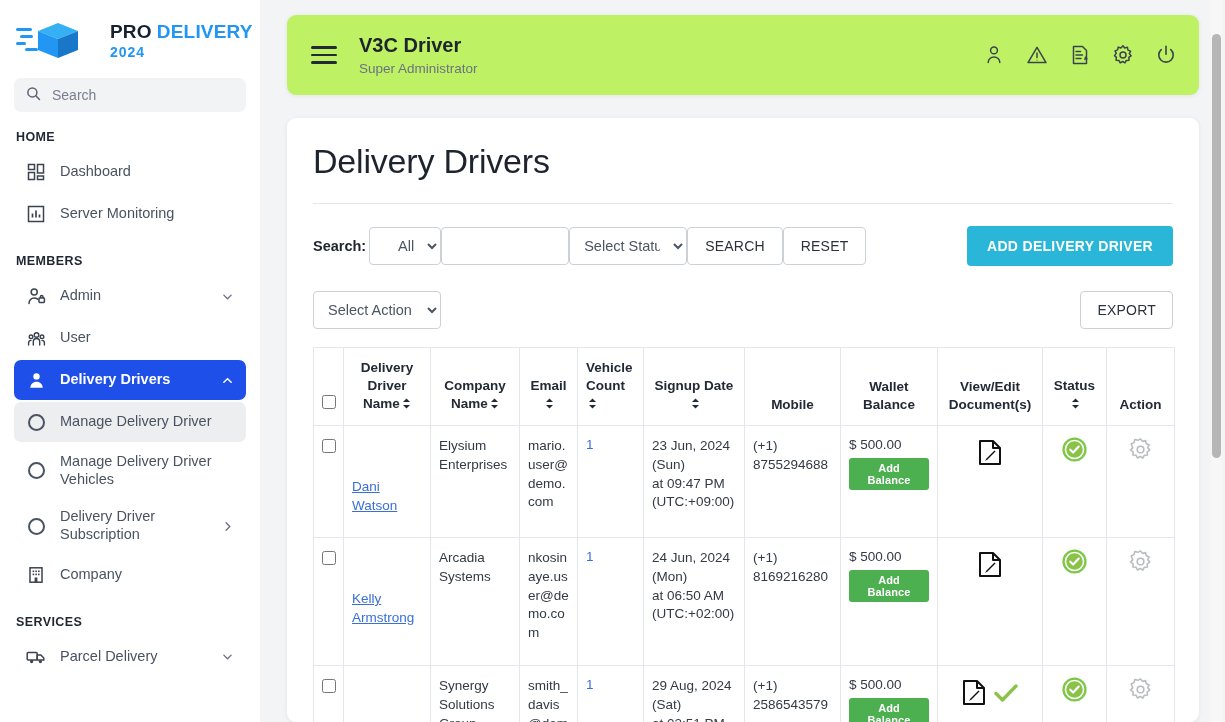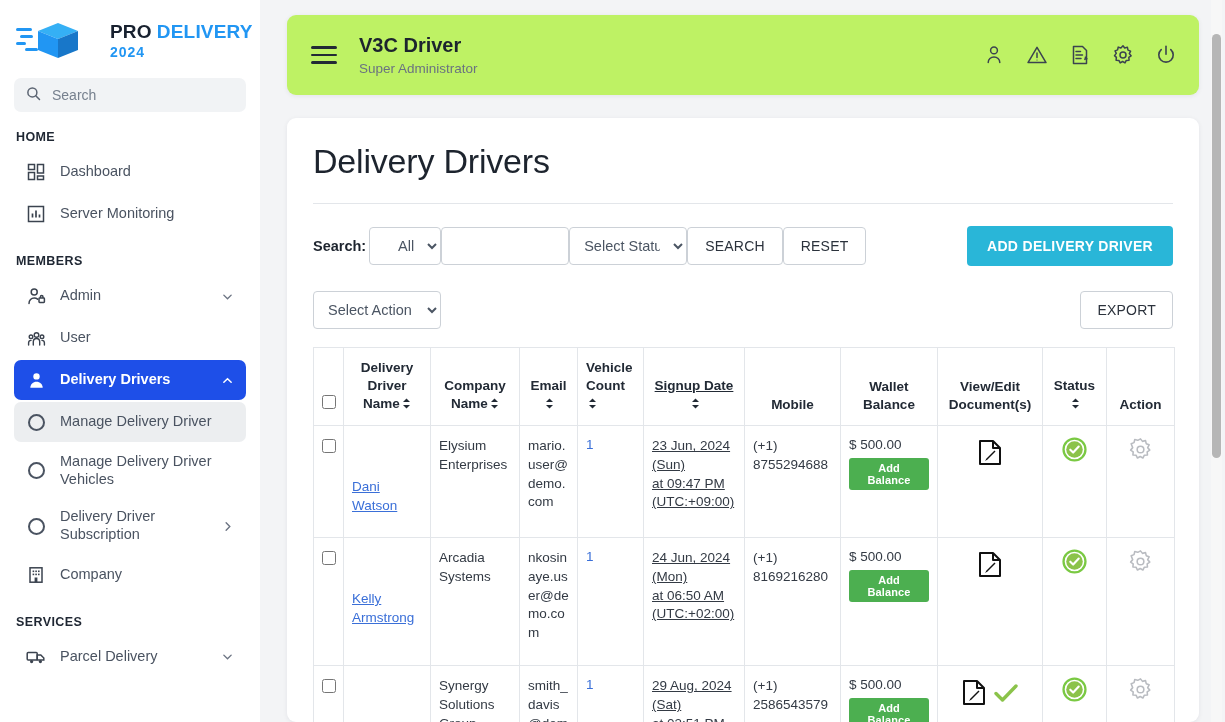--- a/index.html
+++ b/index.html
@@ -152,21 +152,21 @@
   table.grid th {
     font-weight: 700; color: #222a35; font-size: 13.5px;
     vertical-align: bottom; line-height: 1.32;
     padding-bottom: 12px;
   }
   th.c-chk, td.c-chk { width: 30px; text-align: center; padding-left: 2px; padding-right: 2px; }
   th.c-name, td.c-name { width: 87px; }
   th.c-comp, td.c-comp { width: 89px; }
   th.c-mail, td.c-mail { width: 58px; }
   th.c-veh, td.c-veh { width: 66px; text-align: left; }
-  th.c-date, td.c-date { width: 101px; text-decoration: underline; }
+  th.c-date, td.c-date { width: 101px; }
   th.c-mob, td.c-mob { width: 96px; }
   th.c-wal, td.c-wal { width: 97px; }
   th.c-doc, td.c-doc { width: 105px; text-align: center; }
   th.c-st, td.c-st { width: 64px; text-align: center; }
   th.c-act, td.c-act { width: 68px; text-align: center; }
   td.c-mail { word-break: break-all; line-height: 1.38; }
   td.c-name a { color: #3a6fd8; text-decoration: underline; line-height: 1.35; display: inline-block; margin-top: 41px; }
   td.c-comp { line-height: 1.38; }
   td.c-date { line-height: 1.38; }
   td.c-mob { line-height: 1.38; }

